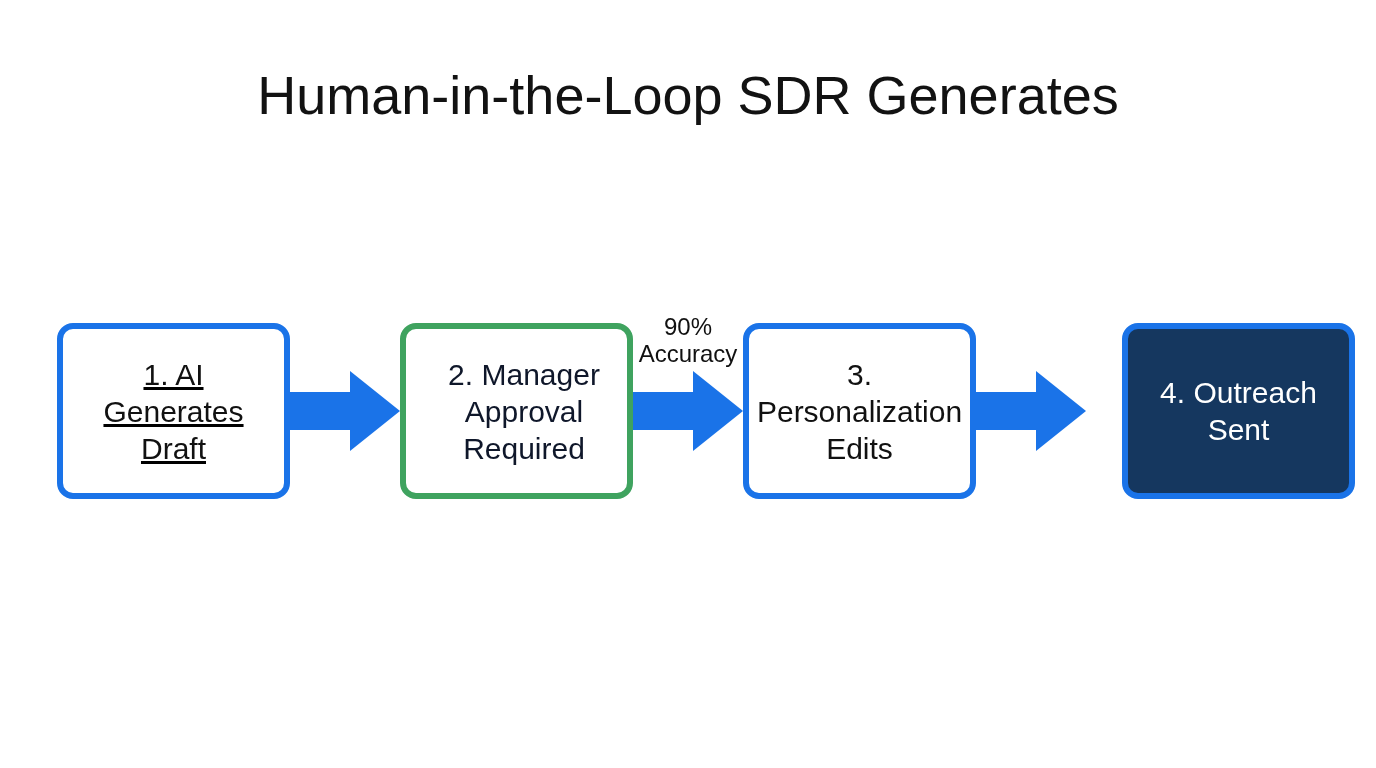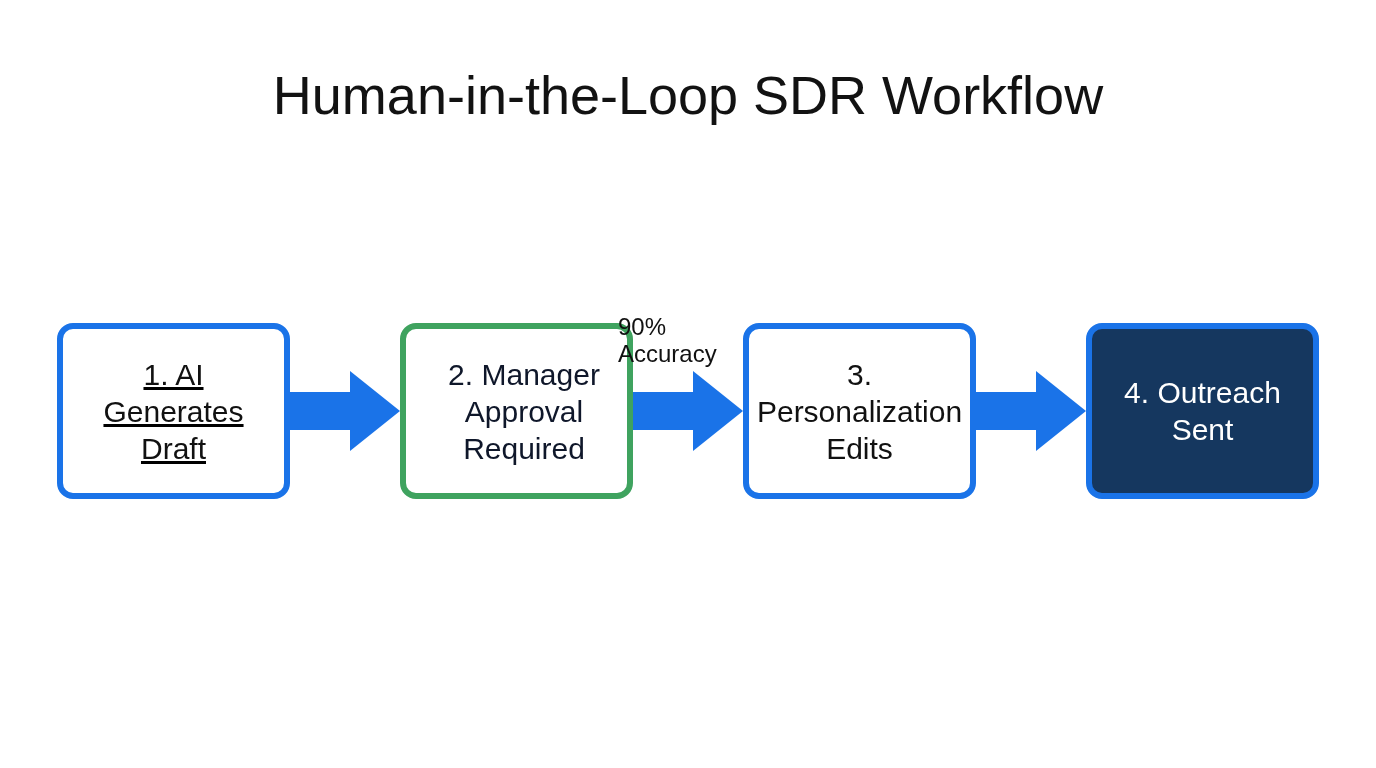--- a/index.html
+++ b/index.html
@@ -80,33 +80,33 @@
     border-top: 40px solid transparent;
     border-bottom: 40px solid transparent;
     border-left: 50px solid #1a73e8;
   }
   .arrow-annotation {
     position: absolute;
     bottom: 133px;
     left: 50%;
     transform: translateX(-50%);
     width: 140px;
-    text-align: left;
+    text-align: center;
     font-size: 24px;
     line-height: 27px;
     color: #111111;
     white-space: pre-line;
   }
 </style>
 </head>
 <body>
 
 <div class="canvas">
 
-  <h1 class="title">Human-in-the-Loop SDR Workflow</h1>
+  <h1 class="title">Human-in-the-Loop SDR Generates</h1>
 
   <div class="flow">
 
     <div class="step-box" style="border-color: rgb(26, 115, 232); background: rgb(255, 255, 255); text-decoration: underline;">
       <div class="step-label" style="color: rgb(17, 17, 17);">1. AI
 Generates
 Draft</div>
     </div>
 
     <div class="arrow">
@@ -131,19 +131,19 @@
       <div class="step-label" style="color: rgb(17, 17, 17);">3.
 Personalization
 Edits</div>
     </div>
 
     <div class="arrow">
       <div class="arrow-shaft" style="background: rgb(26, 115, 232);"></div>
       <div class="arrow-head" style="border-left-color: rgb(26, 115, 232);"></div>
     </div>
 
-    <div class="step-box" style="border-color: rgb(26, 115, 232); background: rgb(21, 55, 95);">
+    <div class="step-box" style="border-color: rgb(26, 115, 232); background: rgb(21, 55, 95); margin-left: 36px;">
       <div class="step-label" style="color: rgb(255, 255, 255);">4. Outreach
 Sent</div>
     </div>
 
   </div>
 </div>
 
 </body></html>

